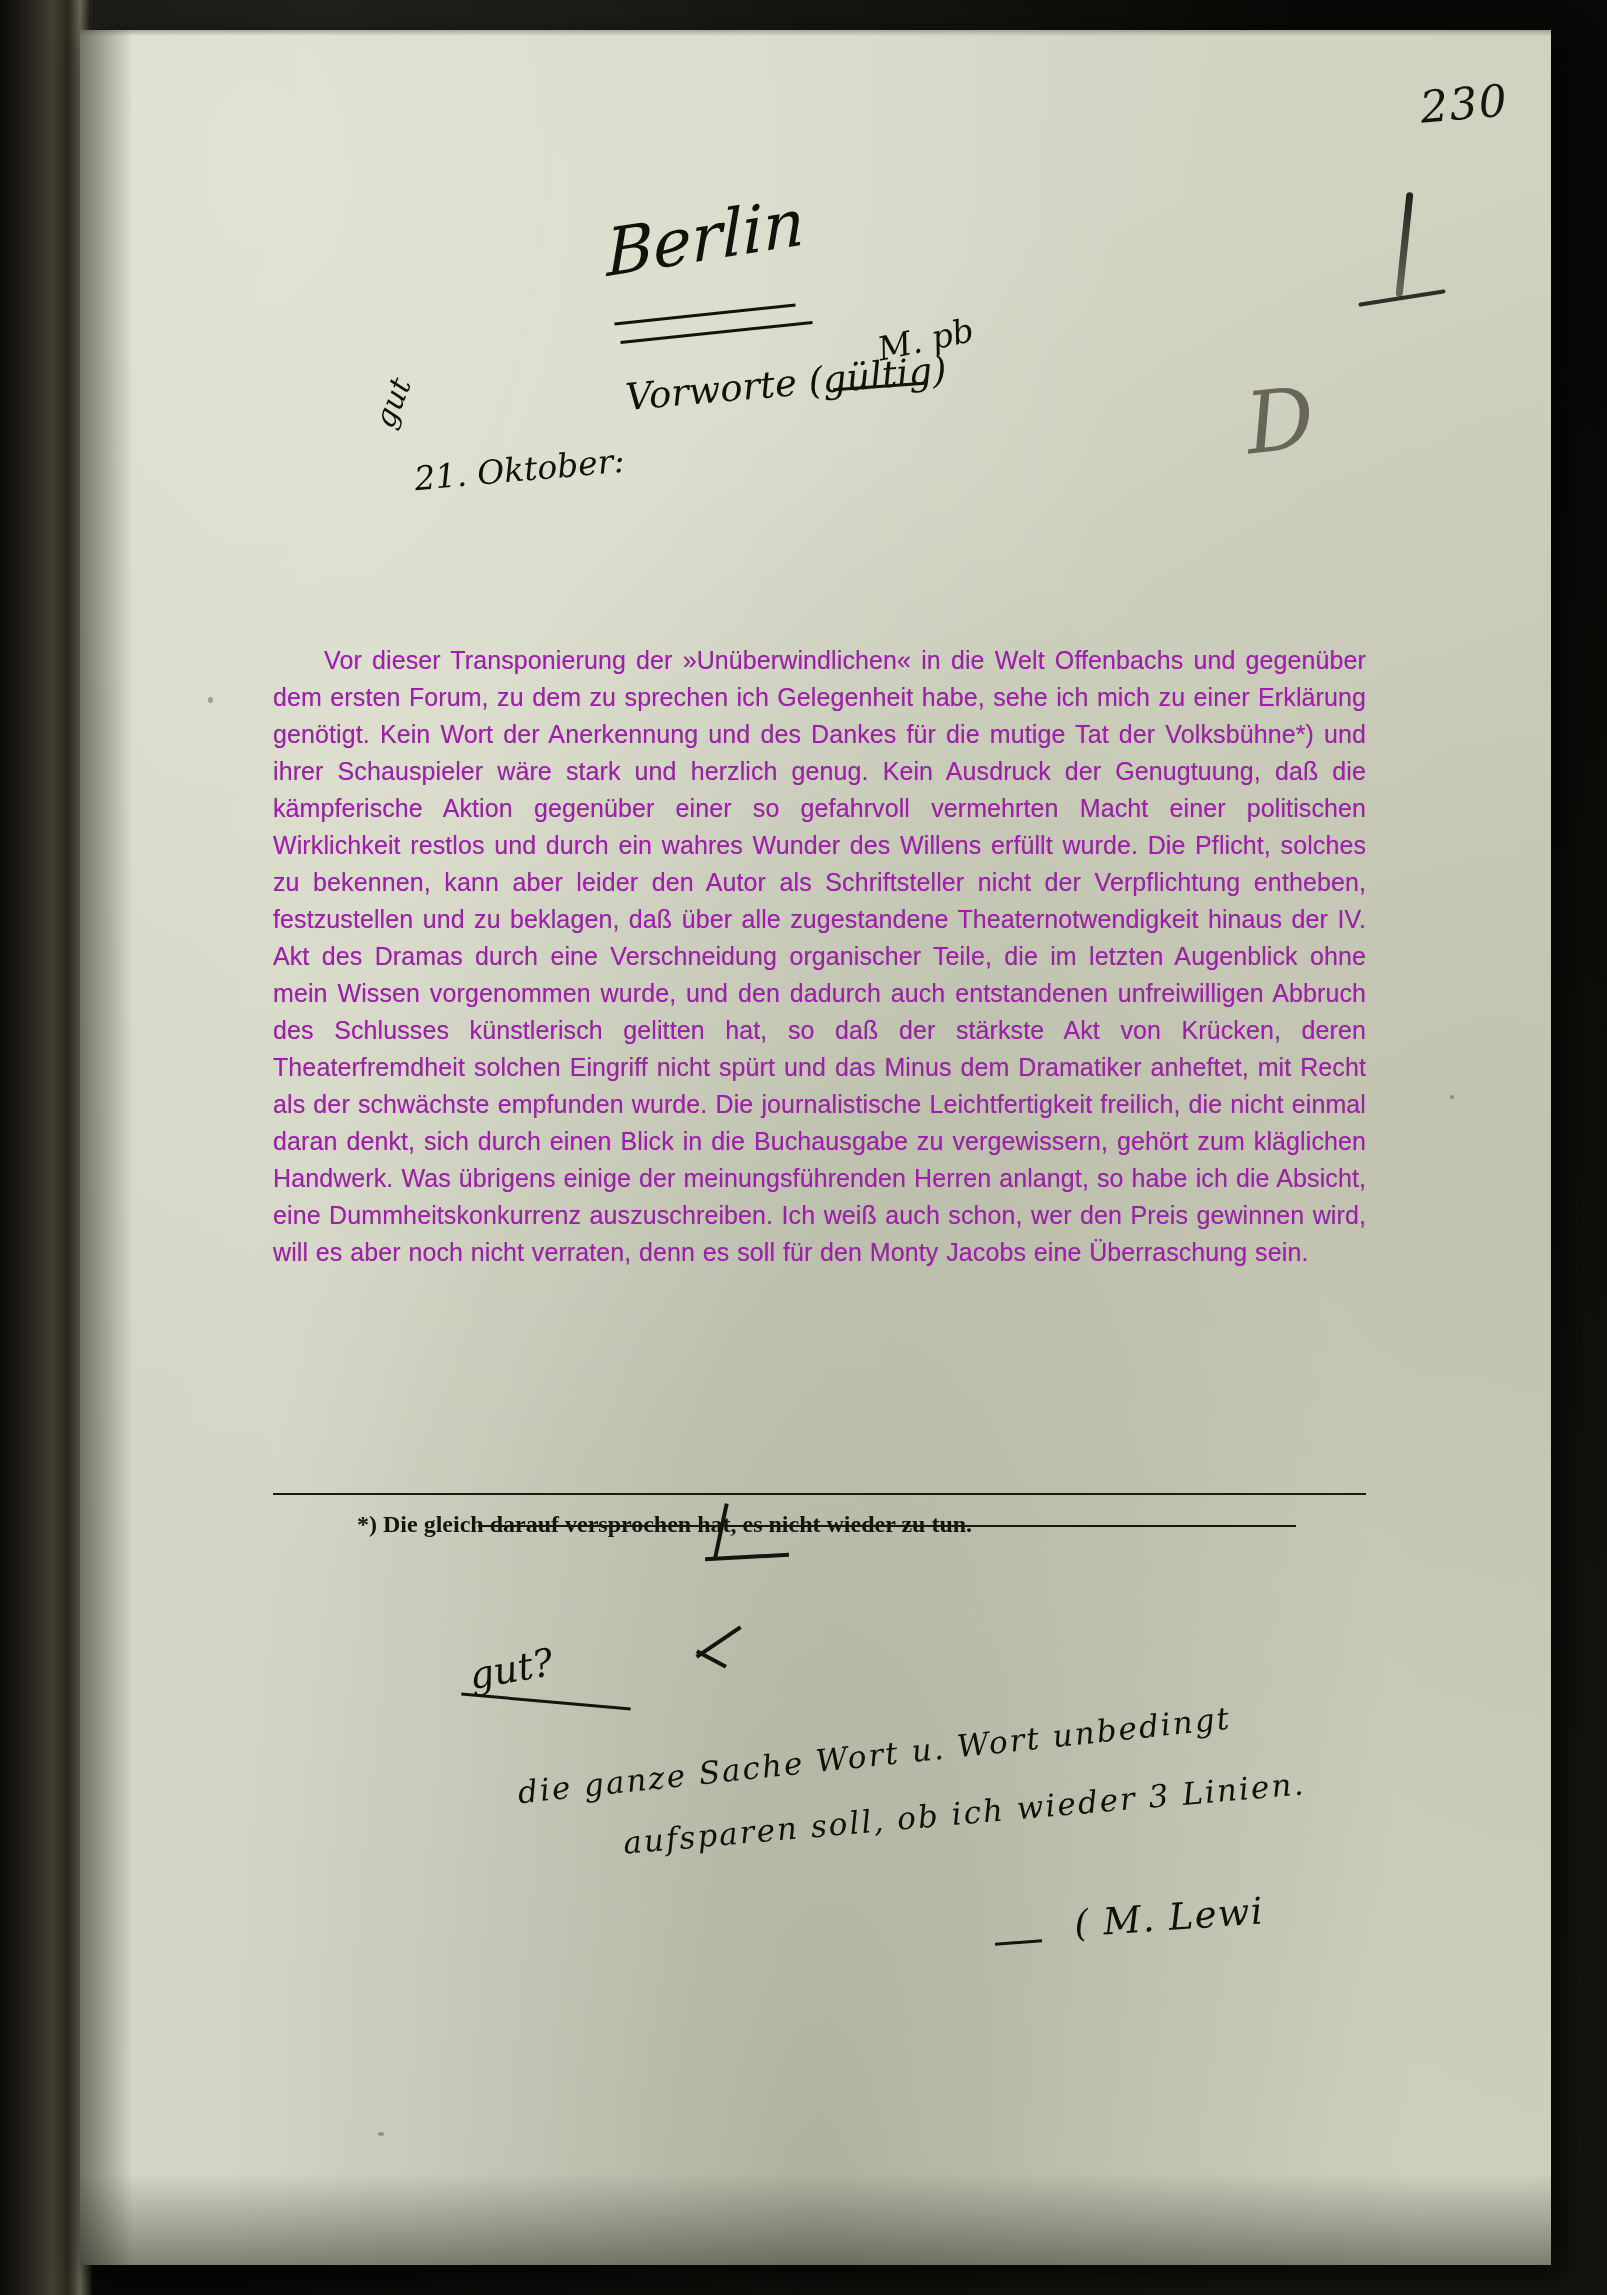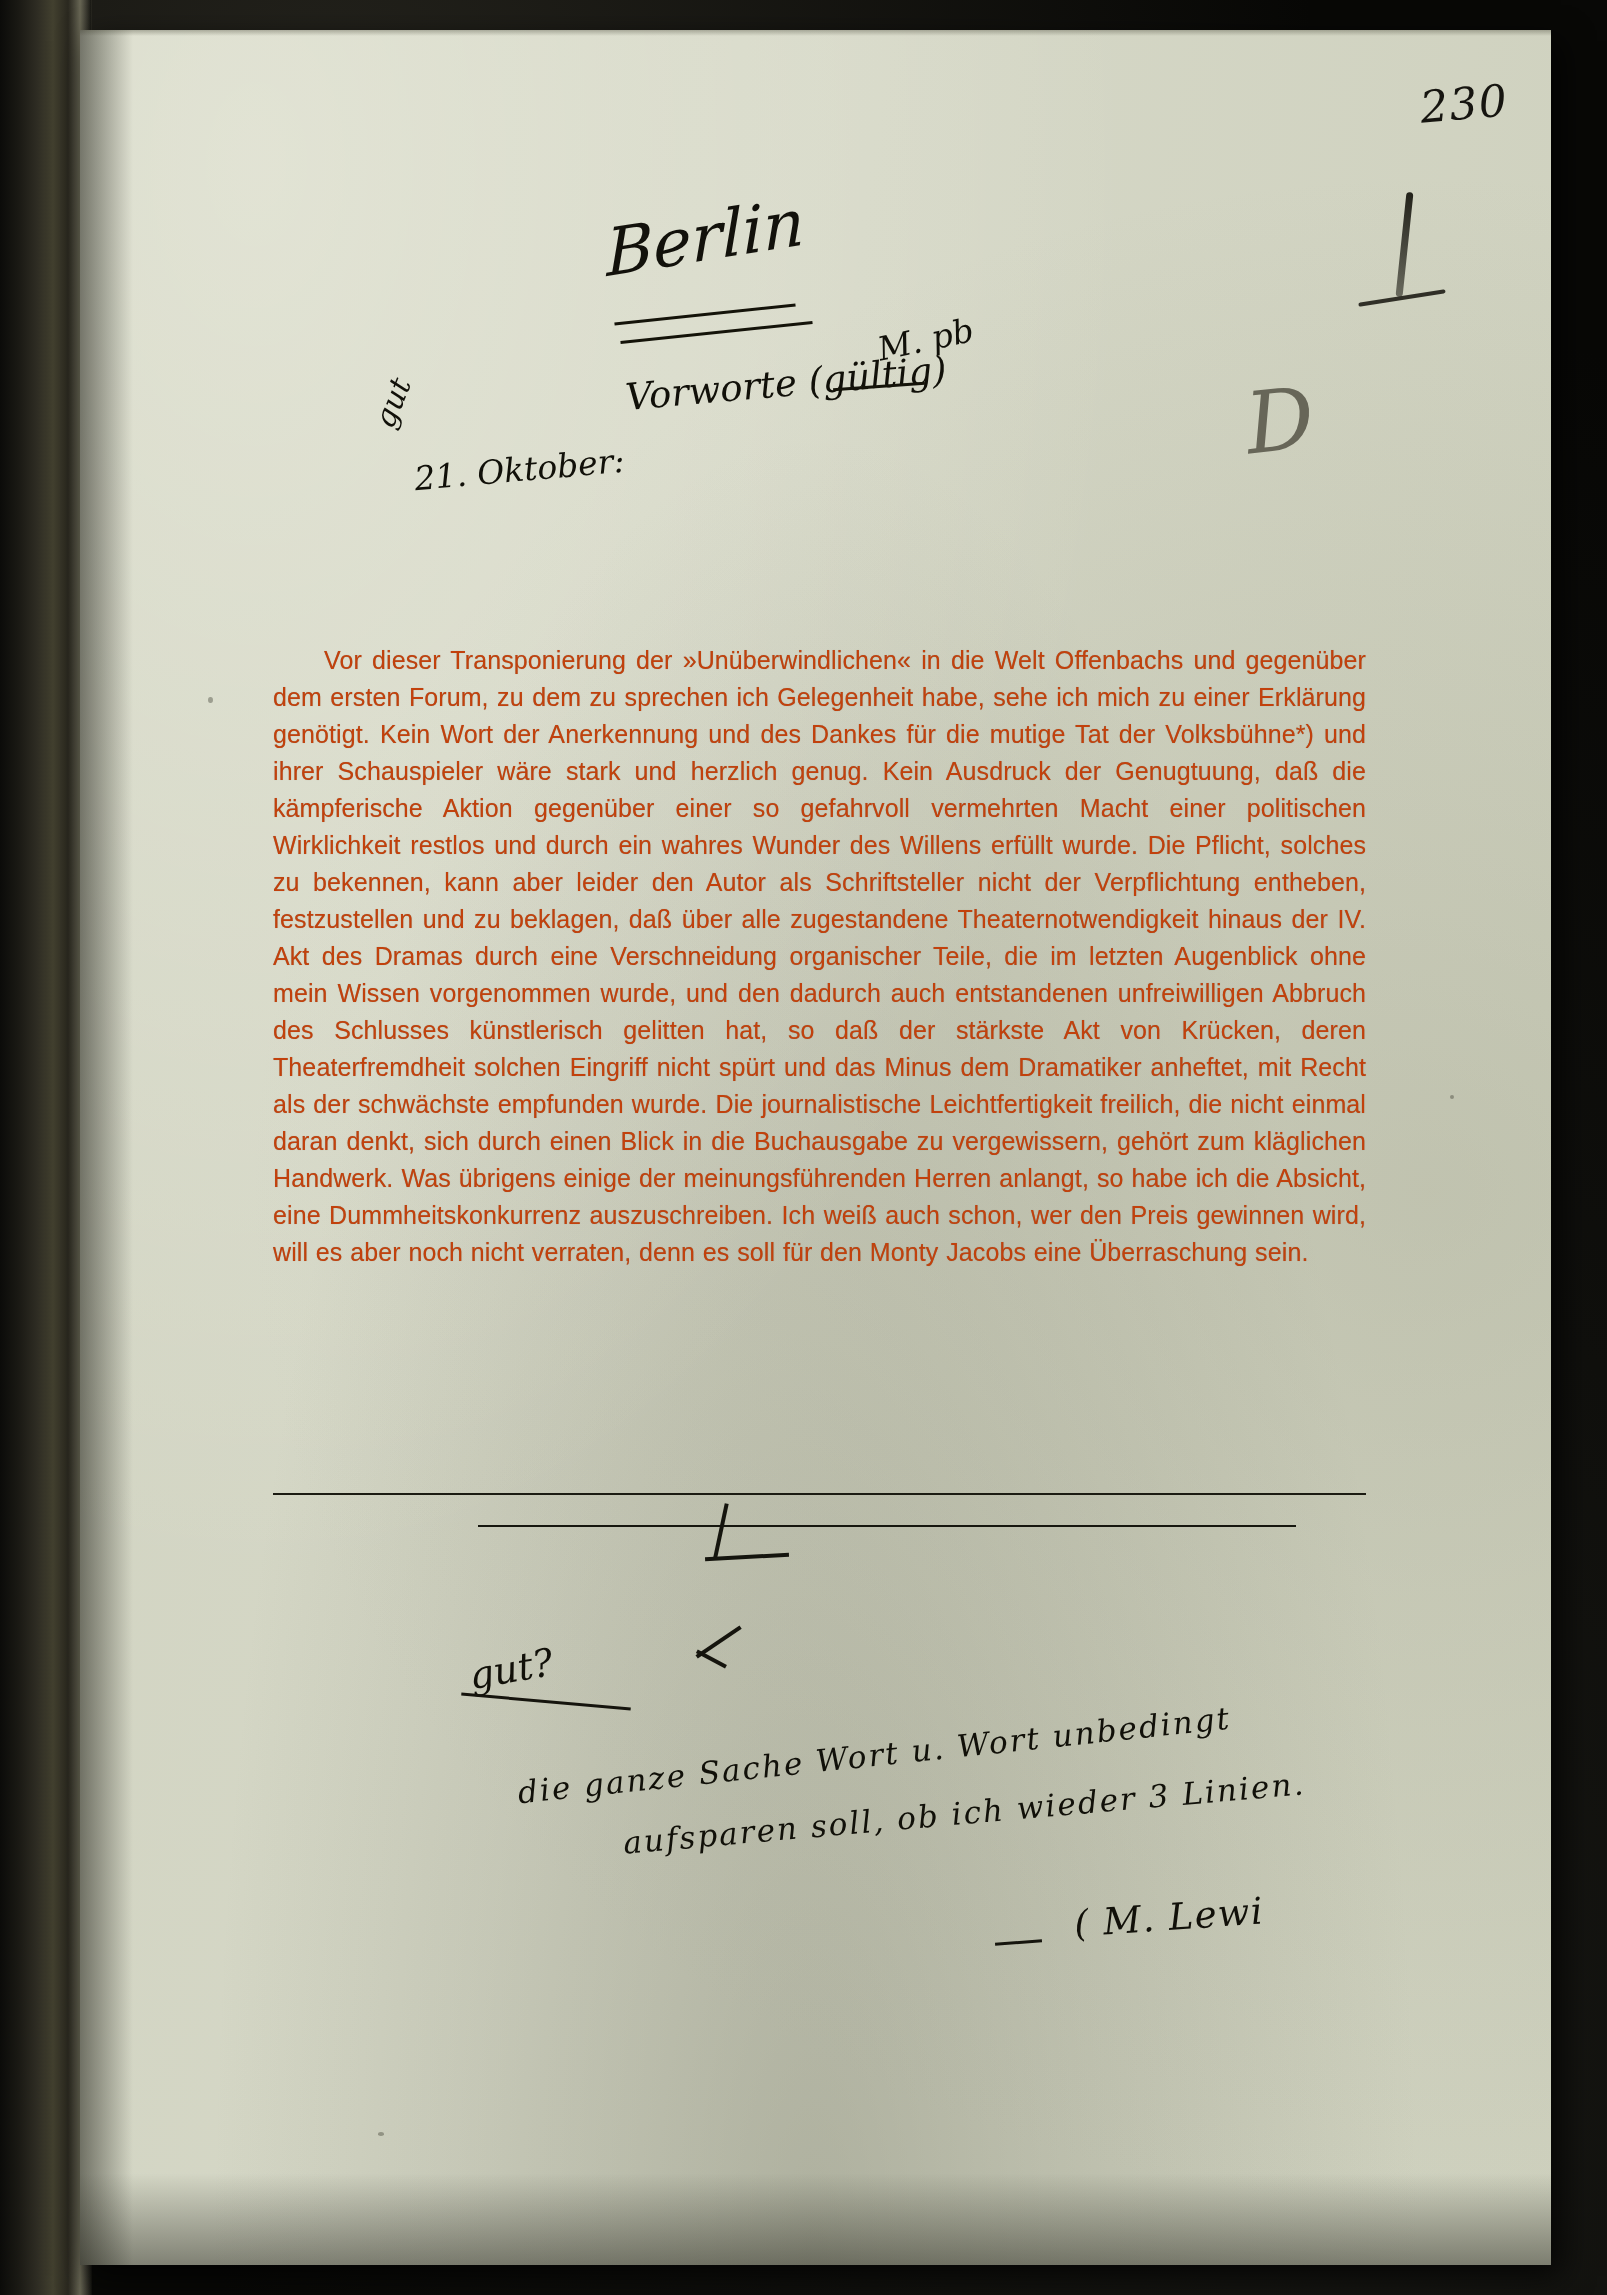--- a/index.html
+++ b/index.html
@@ -212,21 +212,21 @@
 
   
   #body-text {
     position: absolute;
     left: 193px;
     top: 612px;
     width: 1093px;
     font-family: "Liberation Sans", sans-serif;
     font-size: 25px;
     line-height: 37px;
-    color: #c2410c;
+    color: #a21caf;
     text-align: justify;
     text-justify: inter-word;
     letter-spacing: 0.1px;
     word-spacing: 0.7px;
     text-shadow: 0 0 0.7px rgba(30,30,20,0.35);
   }
   #body-text .indent { display: inline-block; width: 51px; }
 
   
   #footnote-rule {
@@ -382,20 +382,24 @@
 
   <div class="hand hand-ink" id="annotation-vorworte">Vorworte (gültig)</div>
   <div id="annotation-vorworte-strike"></div>
 
   <div class="hand hand-ink" id="annotation-left-mark">gut</div>
   <div class="hand hand-ink" id="annotation-date">21. Oktober:</div>
 
   <div id="body-text"><span class="indent"></span><span>Vor dieser Transponierung der »Unüberwindlichen« in die Welt Offenbachs und gegenüber dem ersten Forum, zu dem zu sprechen ich Gelegenheit habe, sehe ich mich zu einer Erklärung genötigt. Kein Wort der Anerkennung und des Dankes für die mutige Tat der Volksbühne*) und ihrer Schauspieler wäre stark und herzlich genug. Kein Ausdruck der Genugtuung, daß die kämpferische Aktion gegenüber einer so gefahrvoll vermehrten Macht einer politischen Wirklichkeit restlos und durch ein wahres Wunder des Willens erfüllt wurde. Die Pflicht, solches zu bekennen, kann aber leider den Autor als Schriftsteller nicht der Verpflichtung entheben, festzustellen und zu beklagen, daß über alle zugestandene Theaternotwendigkeit hinaus der IV. Akt des Dramas durch eine Verschneidung organischer Teile, die im letzten Augenblick ohne mein Wissen vorgenommen wurde, und den dadurch auch entstandenen unfreiwilligen Abbruch des Schlusses künstlerisch gelitten hat, so daß der stärkste Akt von Krücken, deren Theaterfremdheit solchen Eingriff nicht spürt und das Minus dem Dramatiker anheftet, mit Recht als der schwächste empfunden wurde. Die journalistische Leichtfertigkeit freilich, die nicht einmal daran denkt, sich durch einen Blick in die Buchausgabe zu vergewissern, gehört zum kläglichen Handwerk. Was übrigens einige der meinungsführenden Herren anlangt, so habe ich die Absicht, eine Dummheitskonkurrenz auszuschreiben. Ich weiß auch schon, wer den Preis gewinnen wird, will es aber noch nicht verraten, denn es soll für den Monty Jacobs eine Überraschung sein.</span></div>
 
   <div id="footnote-rule"></div>
+  <div id="footnote-text">
+    <span>*)</span>
+    <span>Die gleich darauf versprochen hat, es nicht wieder zu tun.</span>
+  </div>
   <div id="footnote-strikethrough"></div>
   <div id="footnote-caret"></div>
   <div id="footnote-caret-tail"></div>
 
   <div class="hand hand-ink" id="annotation-lower-mark">gut?</div>
   <div id="annotation-lower-underline"></div>
   <div id="annotation-arrow"></div>
   <div id="annotation-arrow-head"></div>
 
   <div class="hand hand-ink" id="annotation-note-line-1">die ganze Sache Wort u. Wort unbedingt</div>

